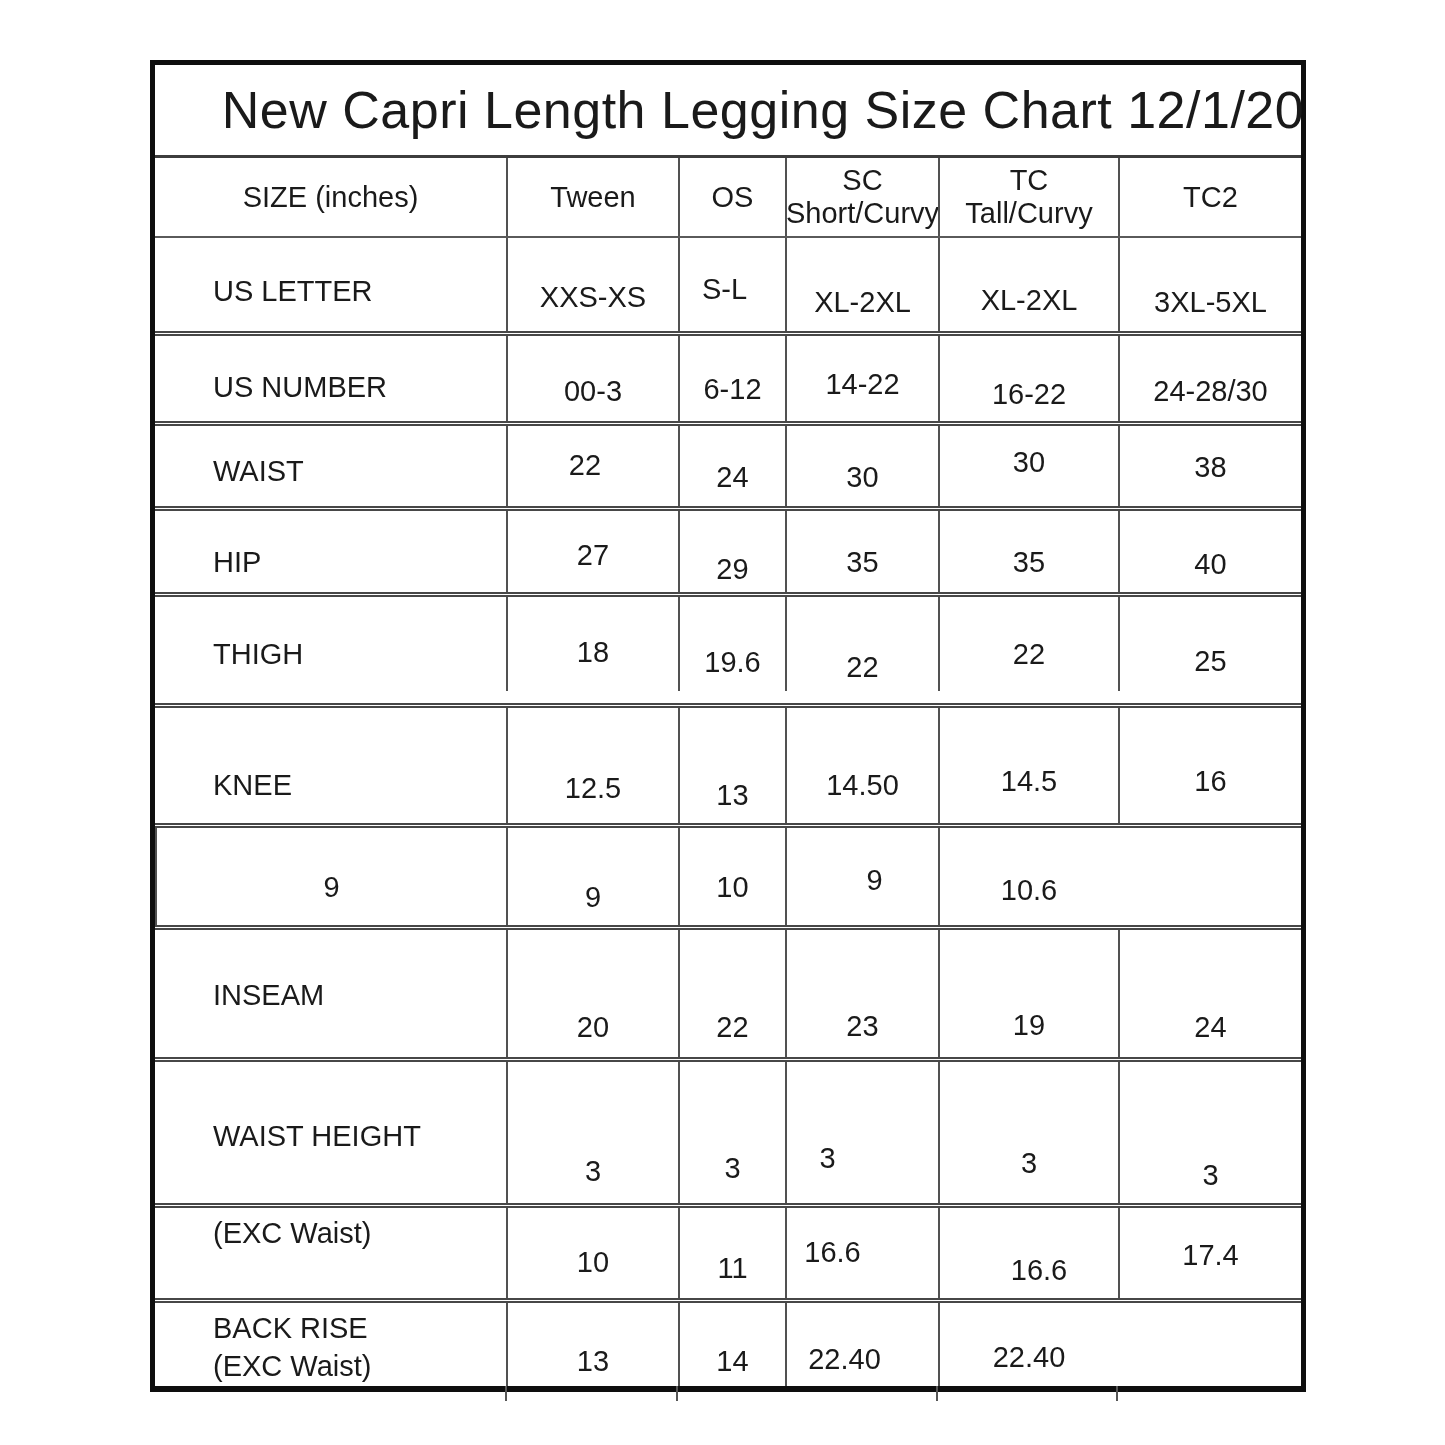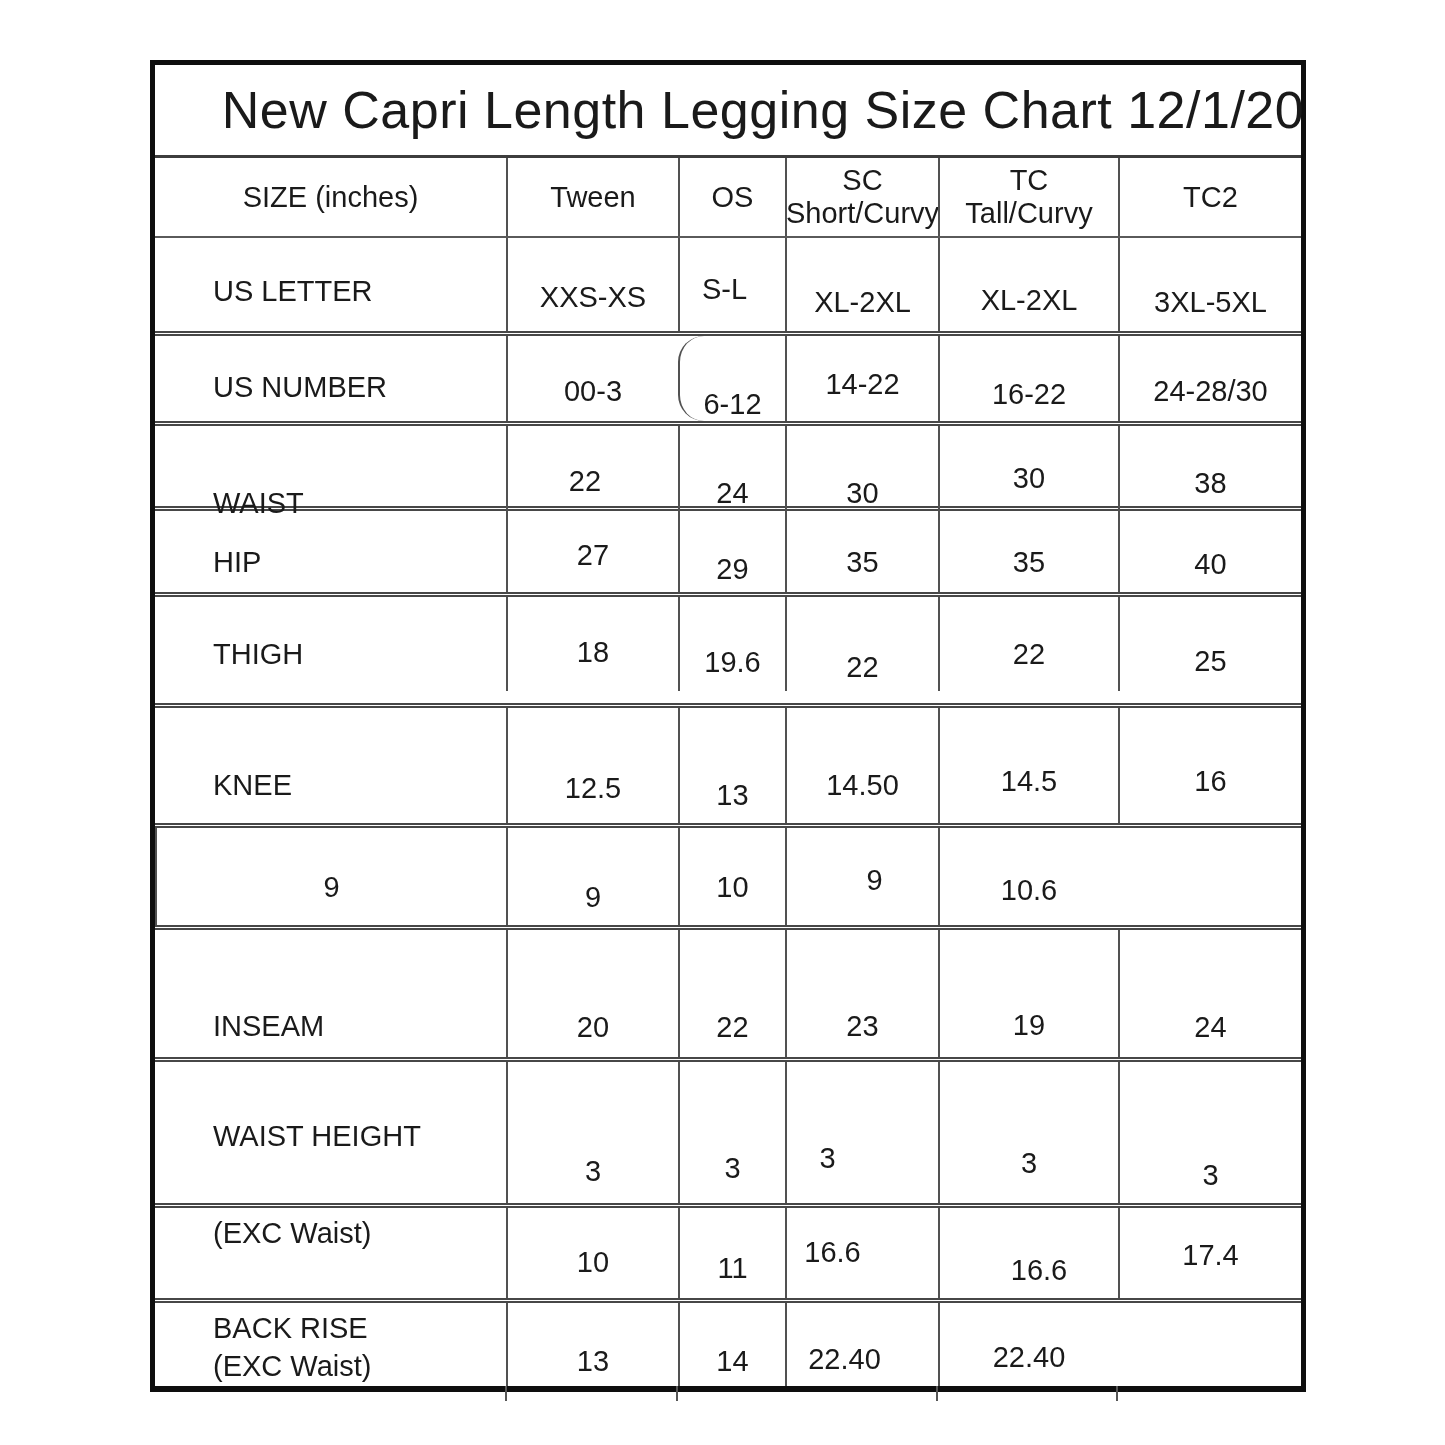--- a/index.html
+++ b/index.html
@@ -85,35 +85,35 @@
           <span>3XL-5XL</span>
         </div>
       </div>
       <div class="data-row" style="height: 90px;">
         <div class="label-cell" style="padding-top: 32px;">
           <div>US NUMBER</div>
         </div>
         <div class="value-cell" style="padding-bottom: 13px;">
           <span>00-3</span>
         </div>
-        <div class="value-cell" style=" border-radius: 26px;">
+        <div class="value-cell" style="padding-bottom: 15px;">
           <span>6-12</span>
         </div>
         <div class="value-cell" style="padding-bottom: 20px;">
           <span>14-22</span>
         </div>
         <div class="value-cell" style="padding-bottom: 10px;">
           <span>16-22</span>
         </div>
         <div class="value-cell" style="padding-bottom: 13px;">
           <span>24-28/30</span>
         </div>
       </div>
       <div class="data-row" style="height: 85px;">
-        <div class="label-cell" style="padding-top: 58px;">
+        <div class="label-cell" style="padding-top: 26px;">
           <div>WAIST</div>
         </div>
         <div class="value-cell" style="padding-bottom: 24px;">
           <span style="transform: translateX(-8px);">22</span>
         </div>
         <div class="value-cell" style="padding-bottom: 12px;">
           <span>24</span>
         </div>
         <div class="value-cell" style="padding-bottom: 12px;">
           <span>30</span>
@@ -196,21 +196,21 @@
           <span>10</span>
         </div>
         <div class="value-cell" style="padding-bottom: 28px;">
           <span style="transform: translateX(12px);">9</span>
         </div>
         <div class="value-cell" style="padding-bottom: 18px;">
           <span>10.6</span>
         </div>
       </div>
       <div class="data-row" style="height: 132px;">
-        <div class="label-cell" style="padding-top: 77px;">
+        <div class="label-cell" style="padding-top: 46px;">
           <div>INSEAM</div>
         </div>
         <div class="value-cell" style="padding-bottom: 13px;">
           <span>20</span>
         </div>
         <div class="value-cell" style="padding-bottom: 13px;">
           <span>22</span>
         </div>
         <div class="value-cell" style="padding-bottom: 14px;">
           <span>23</span>

